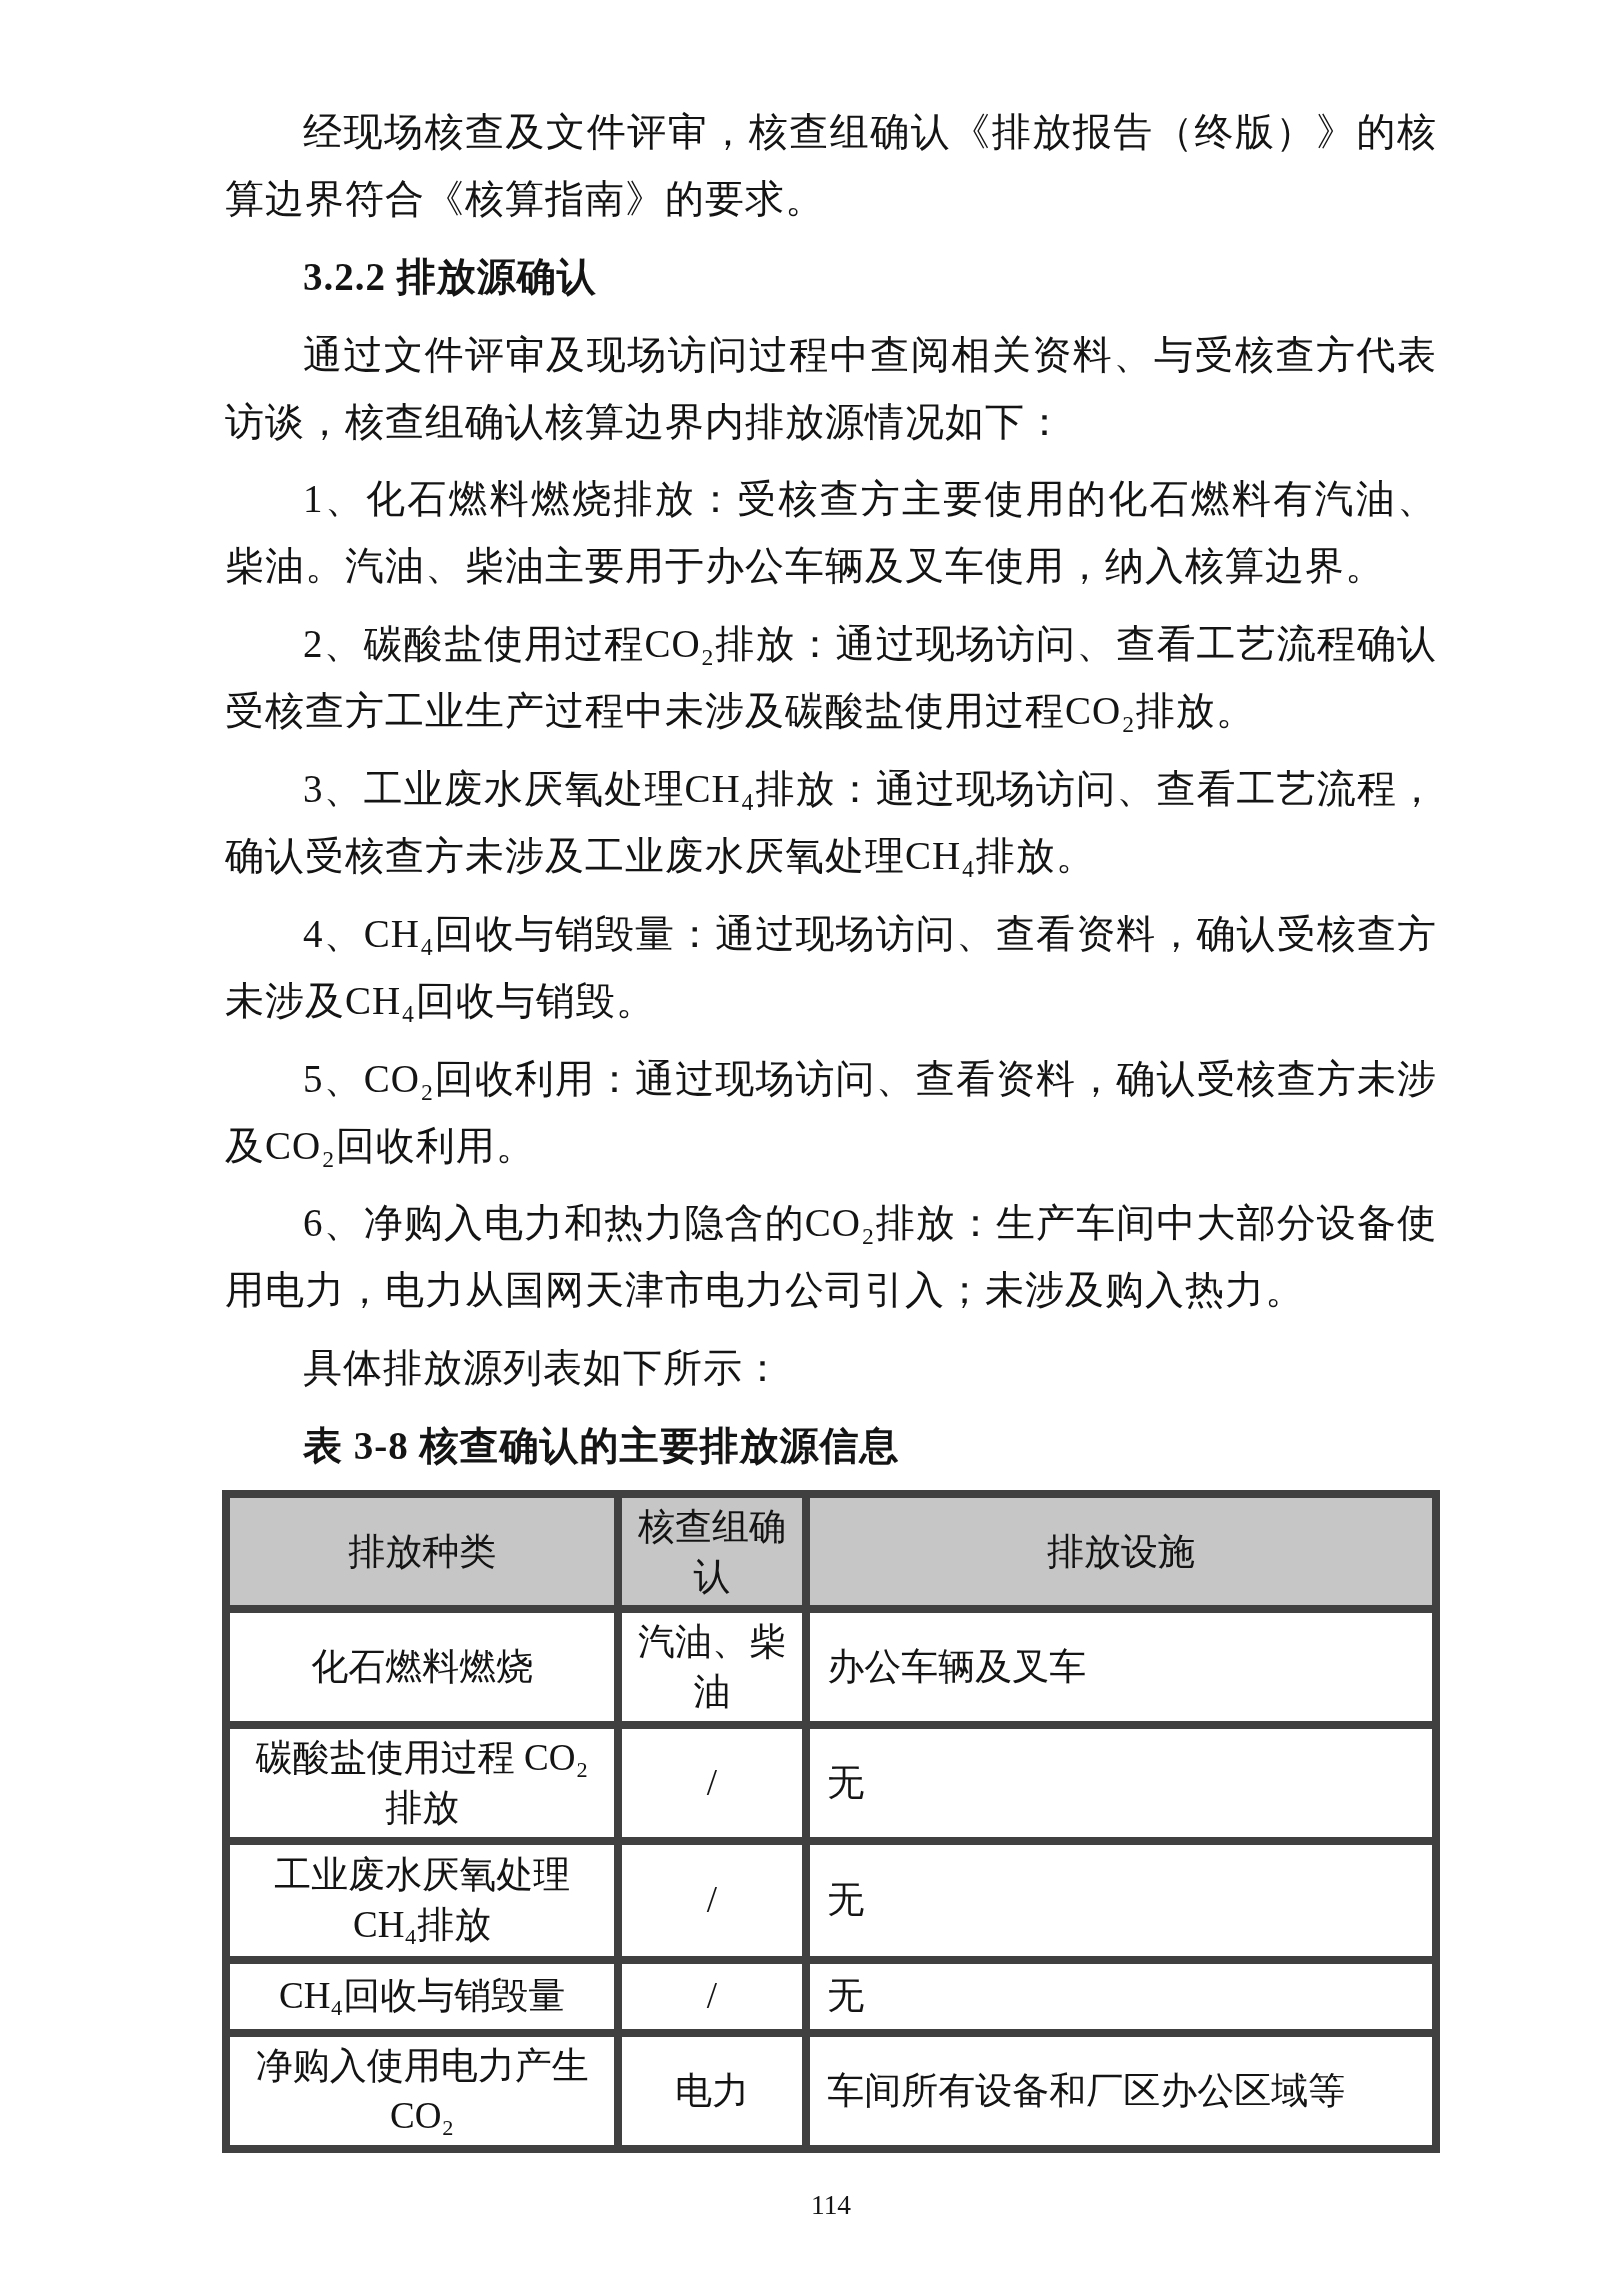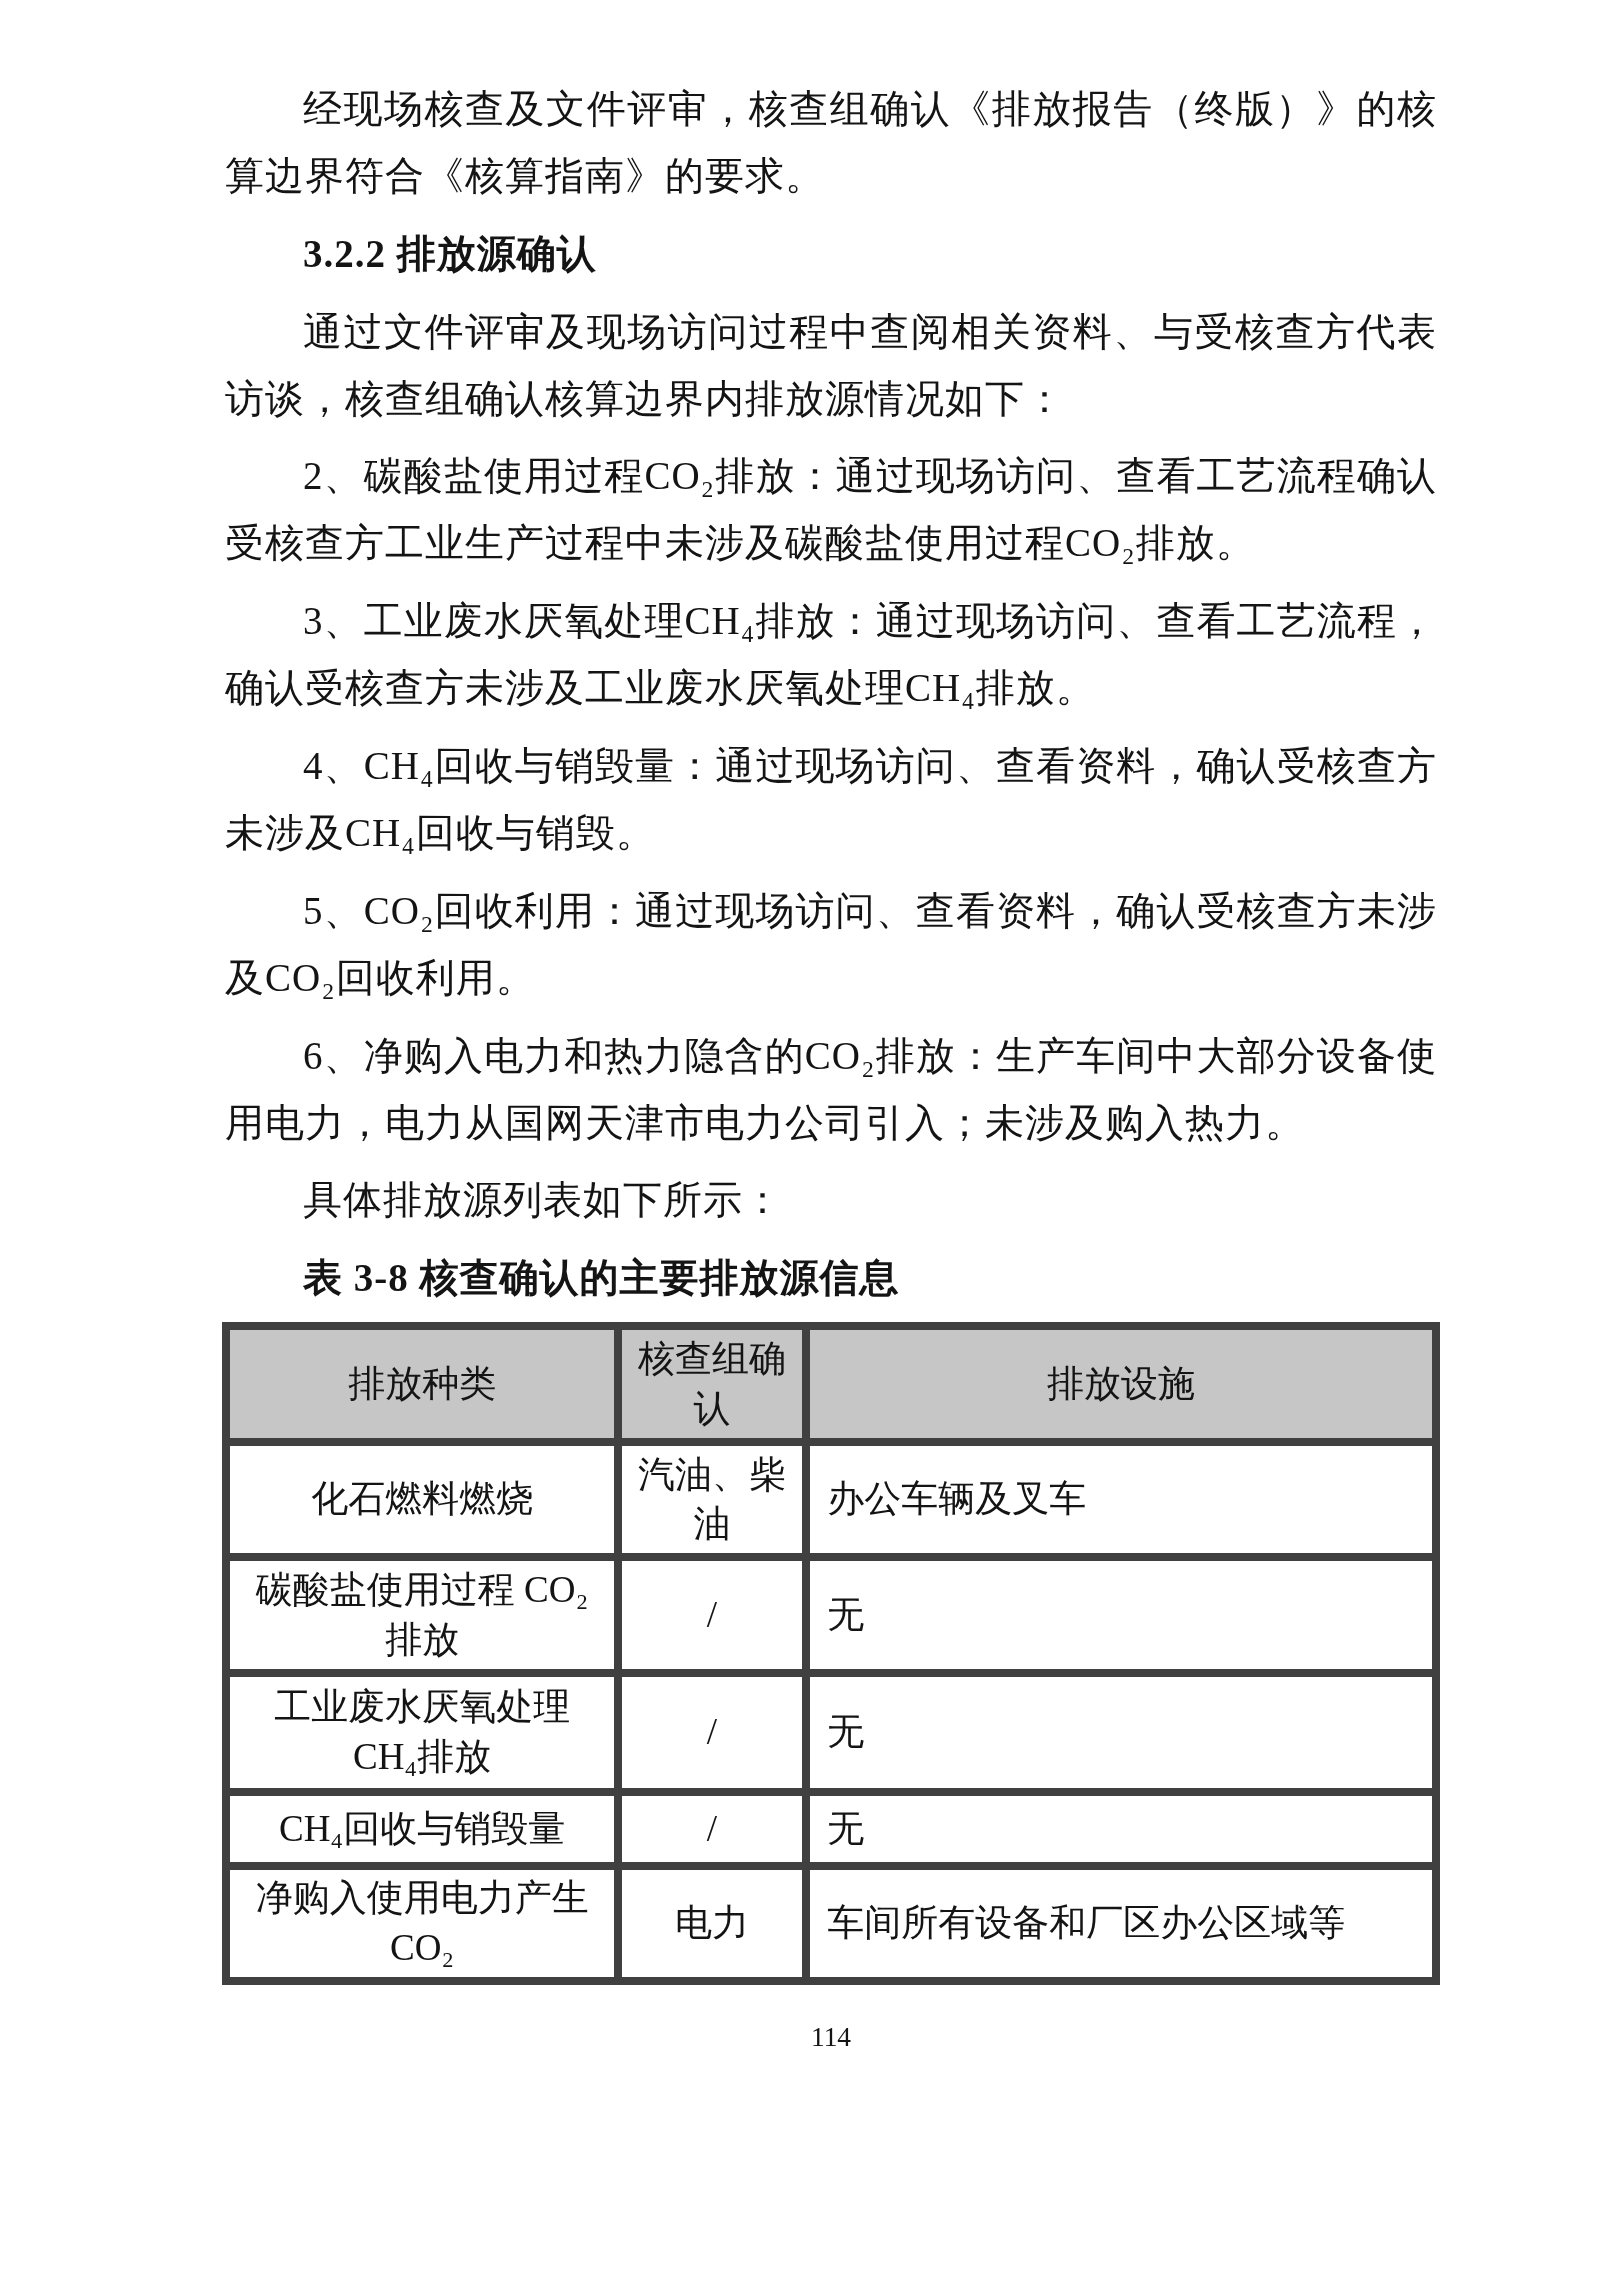--- a/index.html
+++ b/index.html
@@ -10,21 +10,21 @@
   .page {
     position: relative;
     width: 1621px;
     height: 2293px;
     margin: 0 auto;
     background: #ffffff;
     color: #141414;
     font-family: "Liberation Serif", "DejaVu Serif", serif;
     overflow: hidden;
     box-sizing: border-box;
-    padding: 75px 184px 0 225px;
+    padding: 98px 184px 0 225px;
   }
   .body-text p {
     margin: 0 0 10.8px 0;
     font-size: 39px;
     line-height: 67px;
     text-align: justify;
     text-indent: 2em;
     letter-spacing: 1px;
   }
   .section-heading {
@@ -92,20 +92,21 @@
 
 <div class="page">
   <div class="body-text">
 
     <p>经现场核查及文件评审，核查组确认《排放报告（终版）》的核算边界符合《核算指南》的要求。</p>
 
     <p class="section-heading">3.2.2 排放源确认</p>
 
     <p>通过文件评审及现场访问过程中查阅相关资料、与受核查方代表访谈，核查组确认核算边界内排放源情况如下：</p>
 
+    <p>1、化石燃料燃烧排放：受核查方主要使用的化石燃料有汽油、柴油。汽油、柴油主要用于办公车辆及叉车使用，纳入核算边界。</p>
     <p>2、碳酸盐使用过程CO₂排放：通过现场访问、查看工艺流程确认受核查方工业生产过程中未涉及碳酸盐使用过程CO₂排放。</p>
     <p>3、工业废水厌氧处理CH₄排放：通过现场访问、查看工艺流程，确认受核查方未涉及工业废水厌氧处理CH₄排放。</p>
     <p>4、CH₄回收与销毁量：通过现场访问、查看资料，确认受核查方未涉及CH₄回收与销毁。</p>
     <p>5、CO₂回收利用：通过现场访问、查看资料，确认受核查方未涉及CO₂回收利用。</p>
     <p>6、净购入电力和热力隐含的CO₂排放：生产车间中大部分设备使用电力，电力从国网天津市电力公司引入；未涉及购入热力。</p>
 
     <p>具体排放源列表如下所示：</p>
 
     <p class="table-caption">表 3-8 核查确认的主要排放源信息</p>
   </div>

